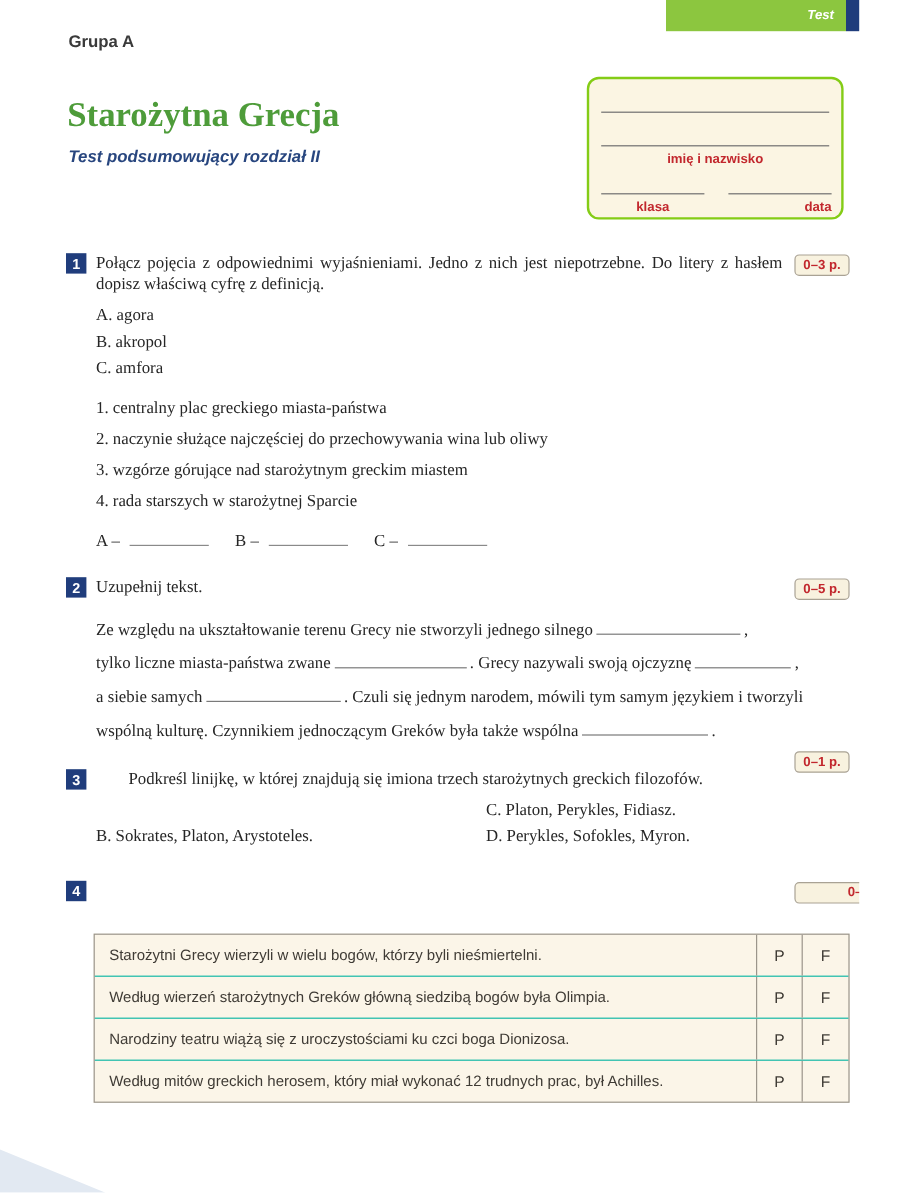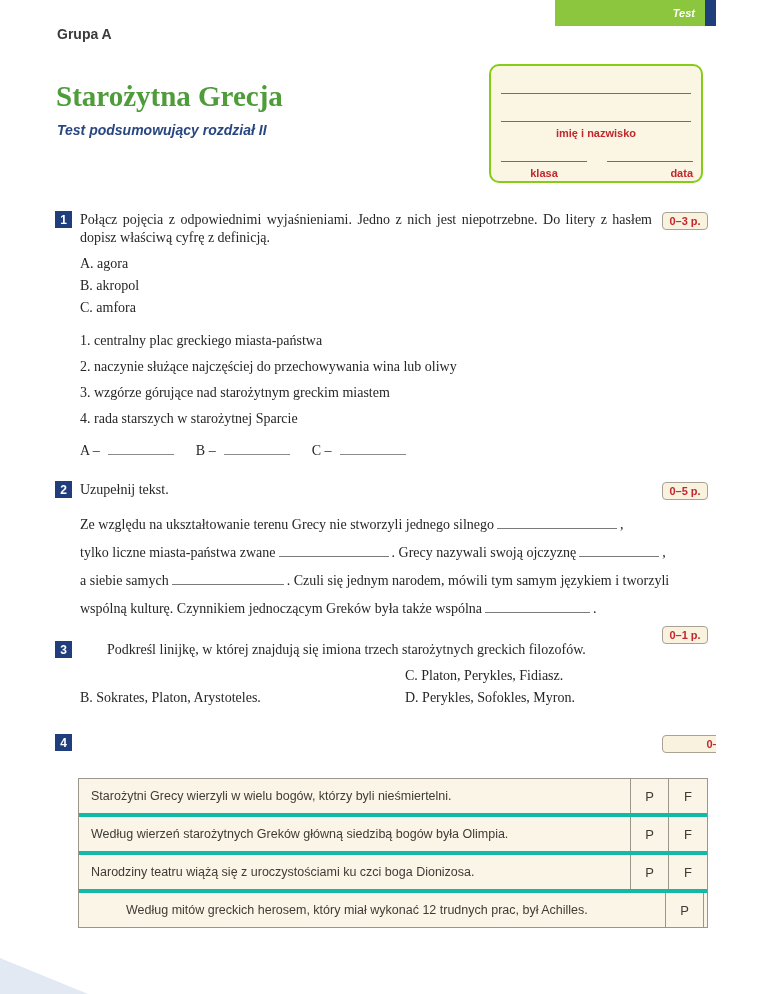--- a/index.html
+++ b/index.html
@@ -45,22 +45,22 @@
 
   .uline{display:inline-block;width:66px;height:13px;border-bottom:1px solid #8a8a8a;
          margin-left:8px;margin-right:22px;}
   .ans-last .uline{margin-right:0;}
   .blank{display:inline-block;height:13px;border-bottom:1px solid #7a7a7a;margin:0 3px;}
   .b1{width:120px;} .b2a{width:110px;} .b2b{width:80px;} .b3{width:112px;} .b4{width:105px;}
 
   
   .t4-table{position:absolute;left:78px;top:778px;width:628px;background:#fbf5e8;
             border:1px solid #9b958b;box-sizing:content-box;}
-  .t4-row{display:grid;grid-template-columns:552px 38px 38px;height:34px;border-bottom:4px solid #14b8a6;}
-  .t4-row:last-child{border-bottom:none;padding-left:35px;}
+  .t4-row{display:grid;grid-template-columns:552px 38px 38px;height:34px;border-bottom:1px solid #14b8a6;}
+  .t4-row:last-child{border-bottom:none;}
   .t4-cell{display:flex;align-items:center;font-family:"Liberation Sans",sans-serif;
            font-size:12.5px;color:#3f3b35;box-sizing:border-box;}
   .t4-stmt{padding-left:12px;border-right:1px solid #9b958b;}
   .t4-p{justify-content:center;border-right:1px solid #9b958b;font-size:13px;}
   .t4-f{justify-content:center;font-size:13px;}
 
   .corner-tri{position:absolute;left:0;bottom:0;width:0;height:0;
               border-bottom:36px solid #e2e9f2;border-right:88px solid transparent;}
 </style>
 </head>

